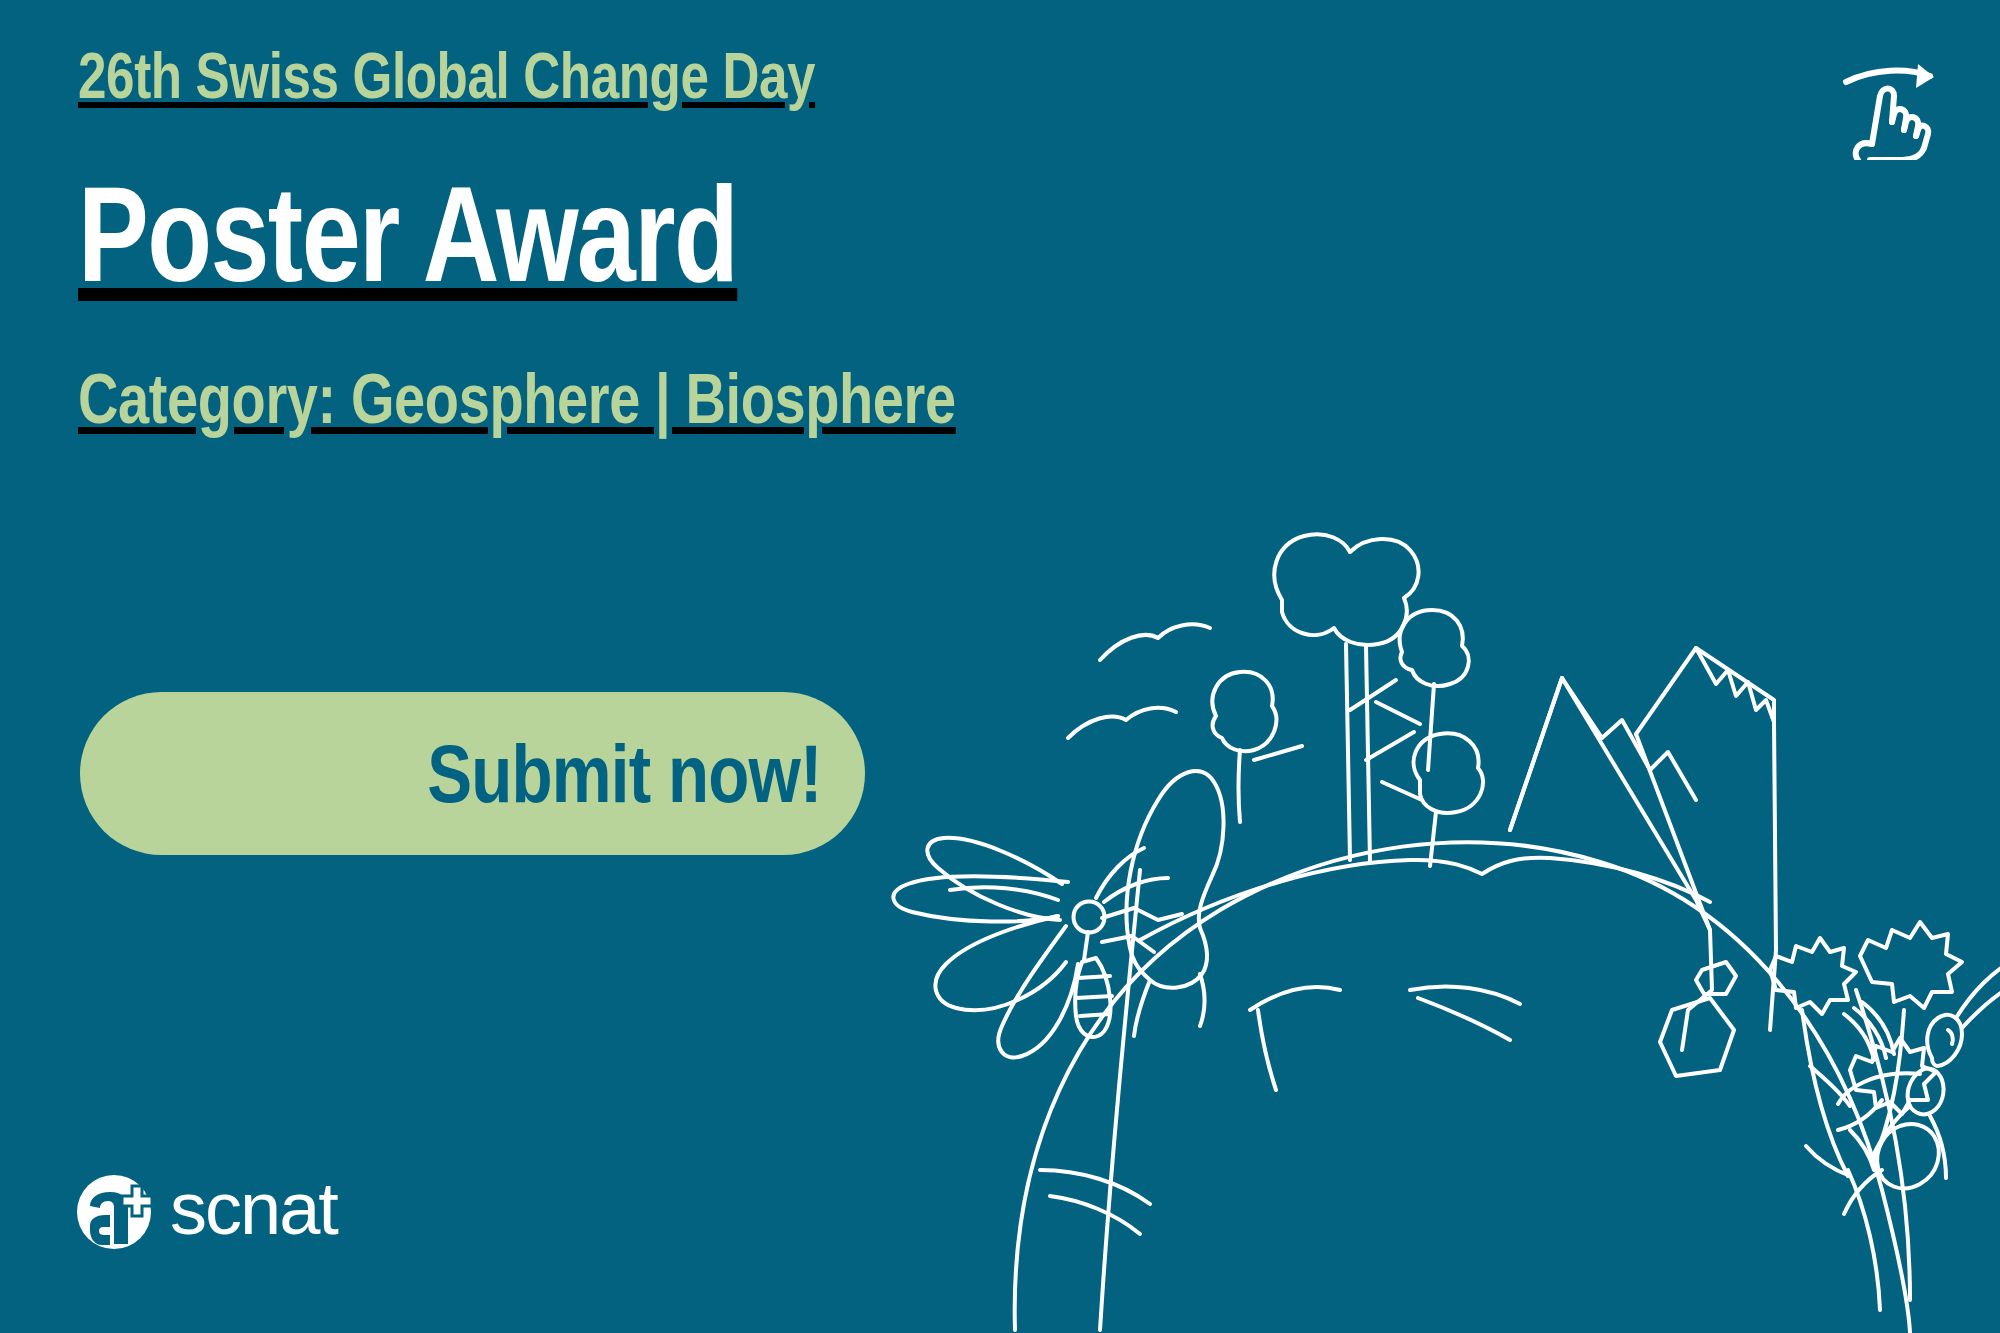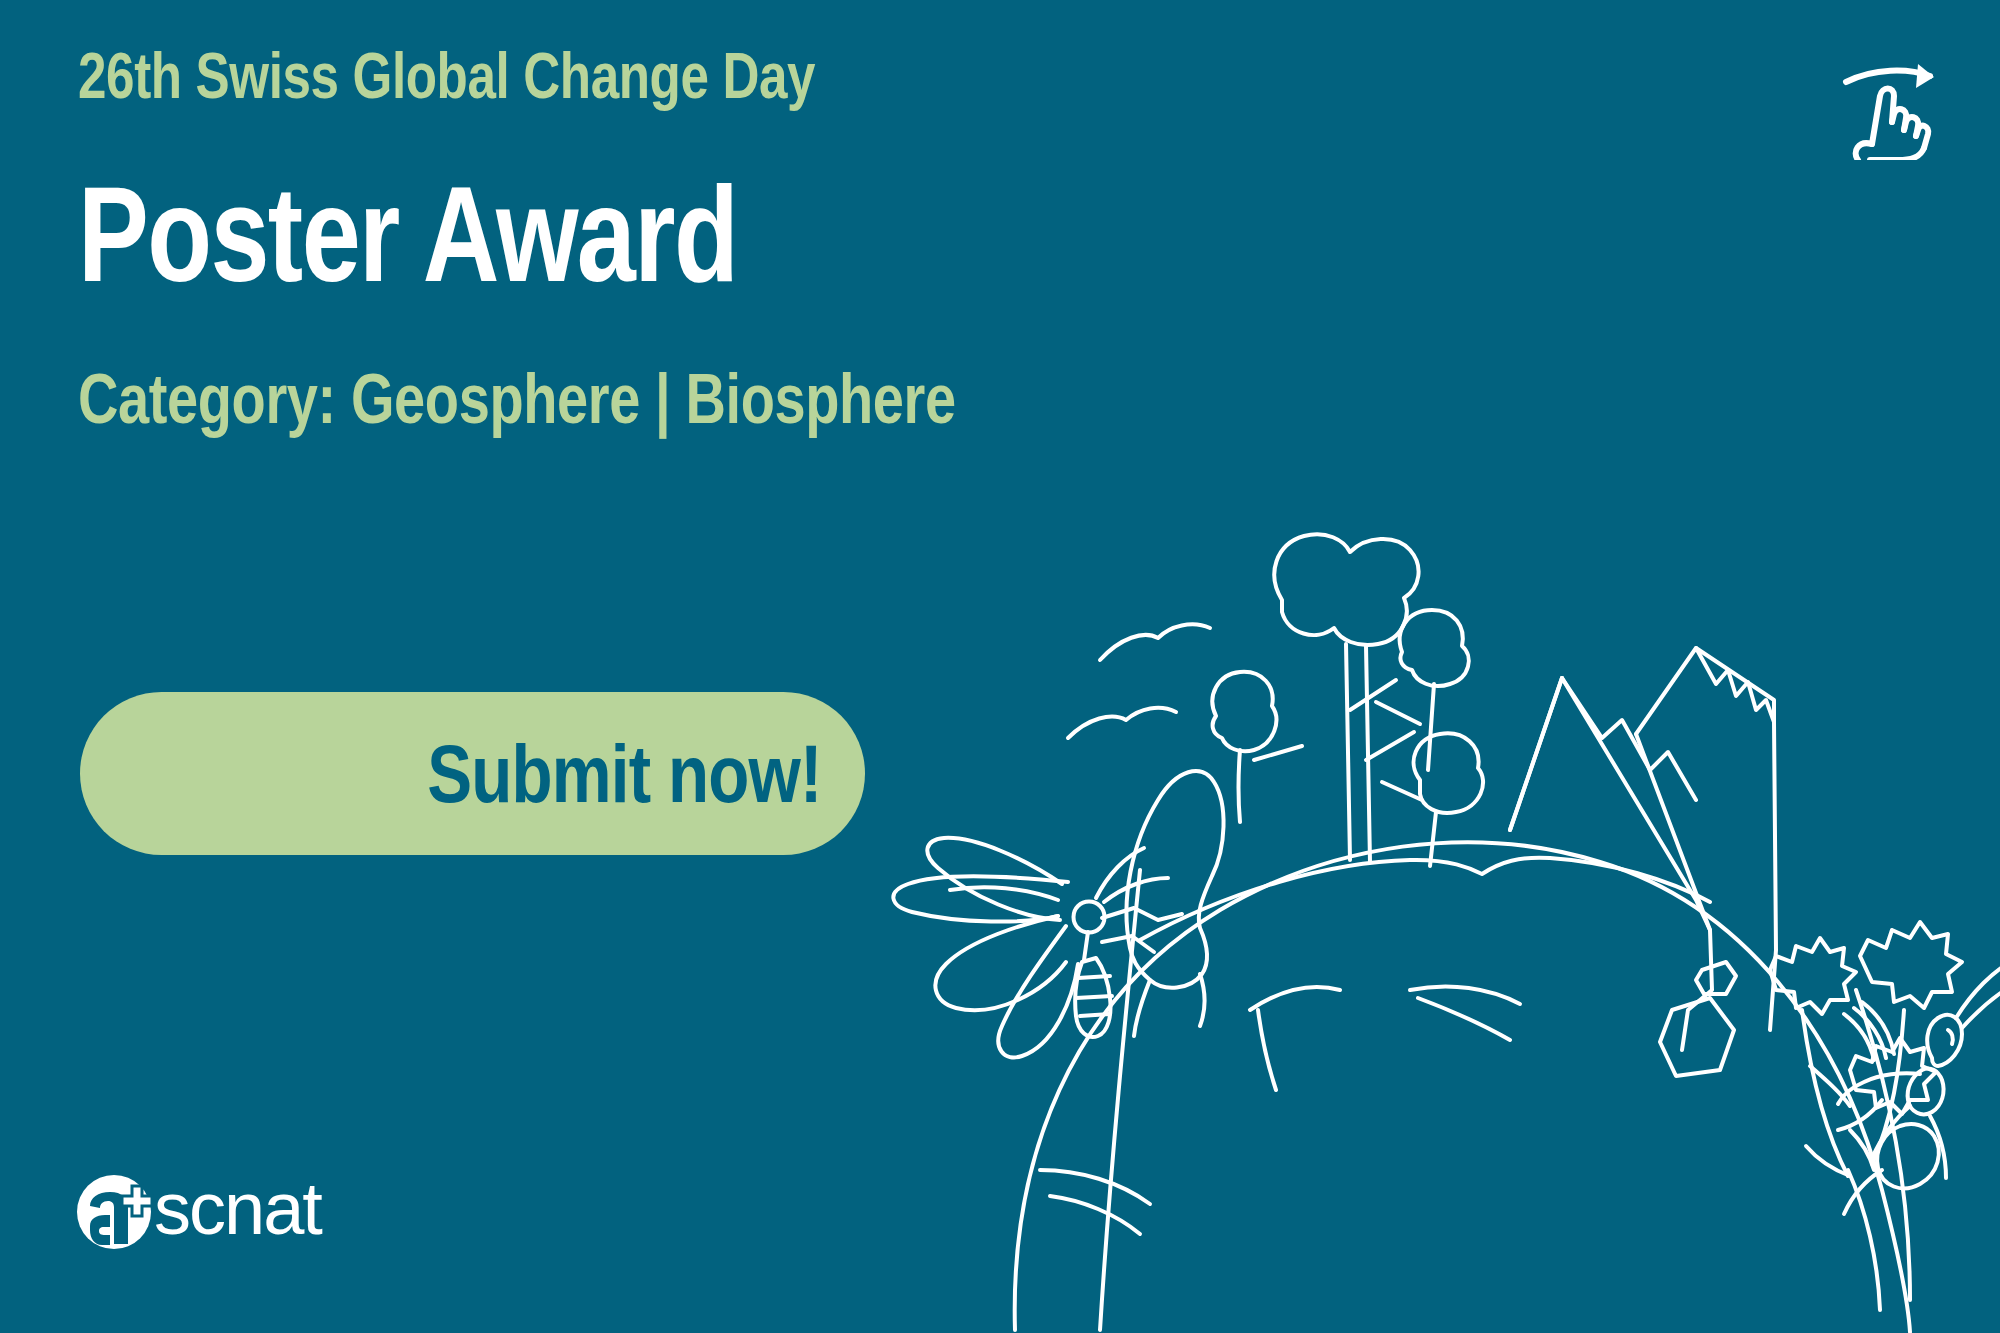--- a/index.html
+++ b/index.html
@@ -19,20 +19,21 @@
     background: #02627f;
     overflow: hidden;
   }
 
   
   .text-block {
     position: absolute;
     left: 78px;
     top: 44px;
     width: 1300px;
+    text-decoration: underline;
   }
 
   .eyebrow {
     color: #b8d49a;
     font-size: 64px;
     font-weight: bold;
     letter-spacing: -0.5px;
     line-height: 1.0;
     transform: scaleX(0.80);
     transform-origin: left center;
@@ -92,20 +93,21 @@
     white-space: nowrap;
   }
 
   
   .logo {
     position: absolute;
     left: 76px;
     top: 1172px;
     display: flex;
     align-items: center;
+    gap: 16px;
   }
   .logo-mark { display: block; }
   .logo-word { display: block; }
 
   
   .gesture-icon {
     position: absolute;
     left: 1840px;
     top: 48px;
     width: 104px;

